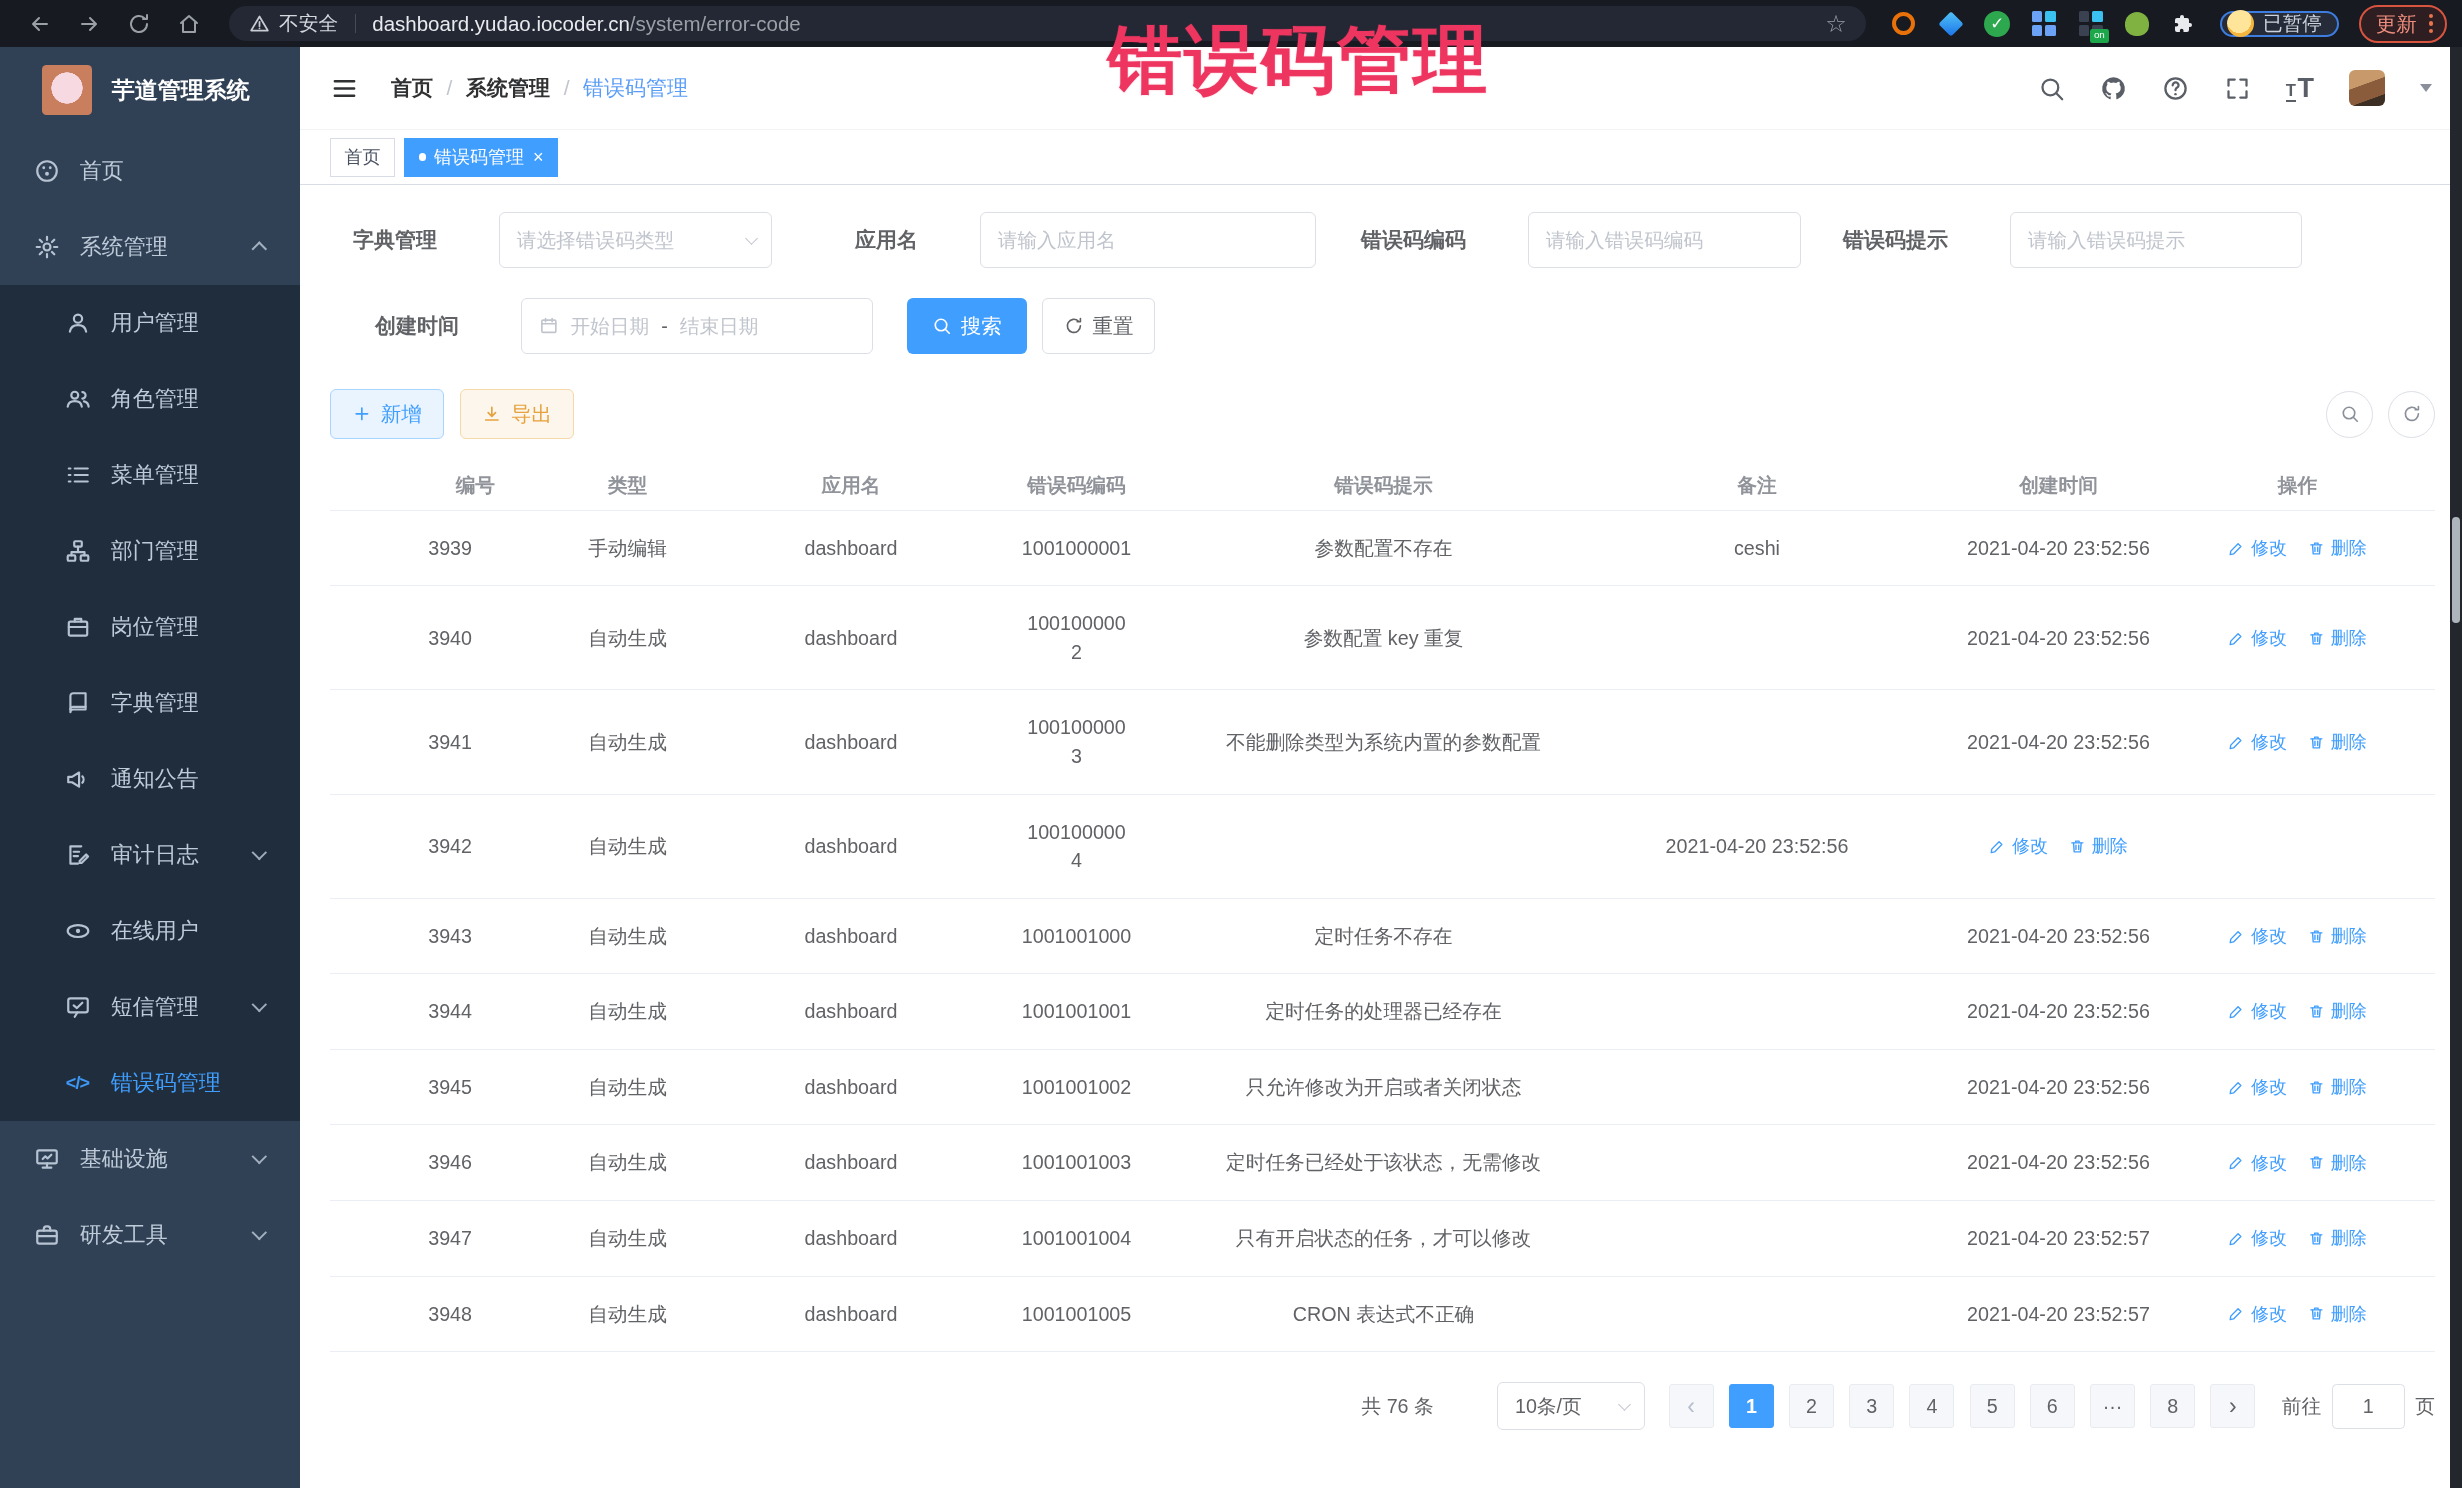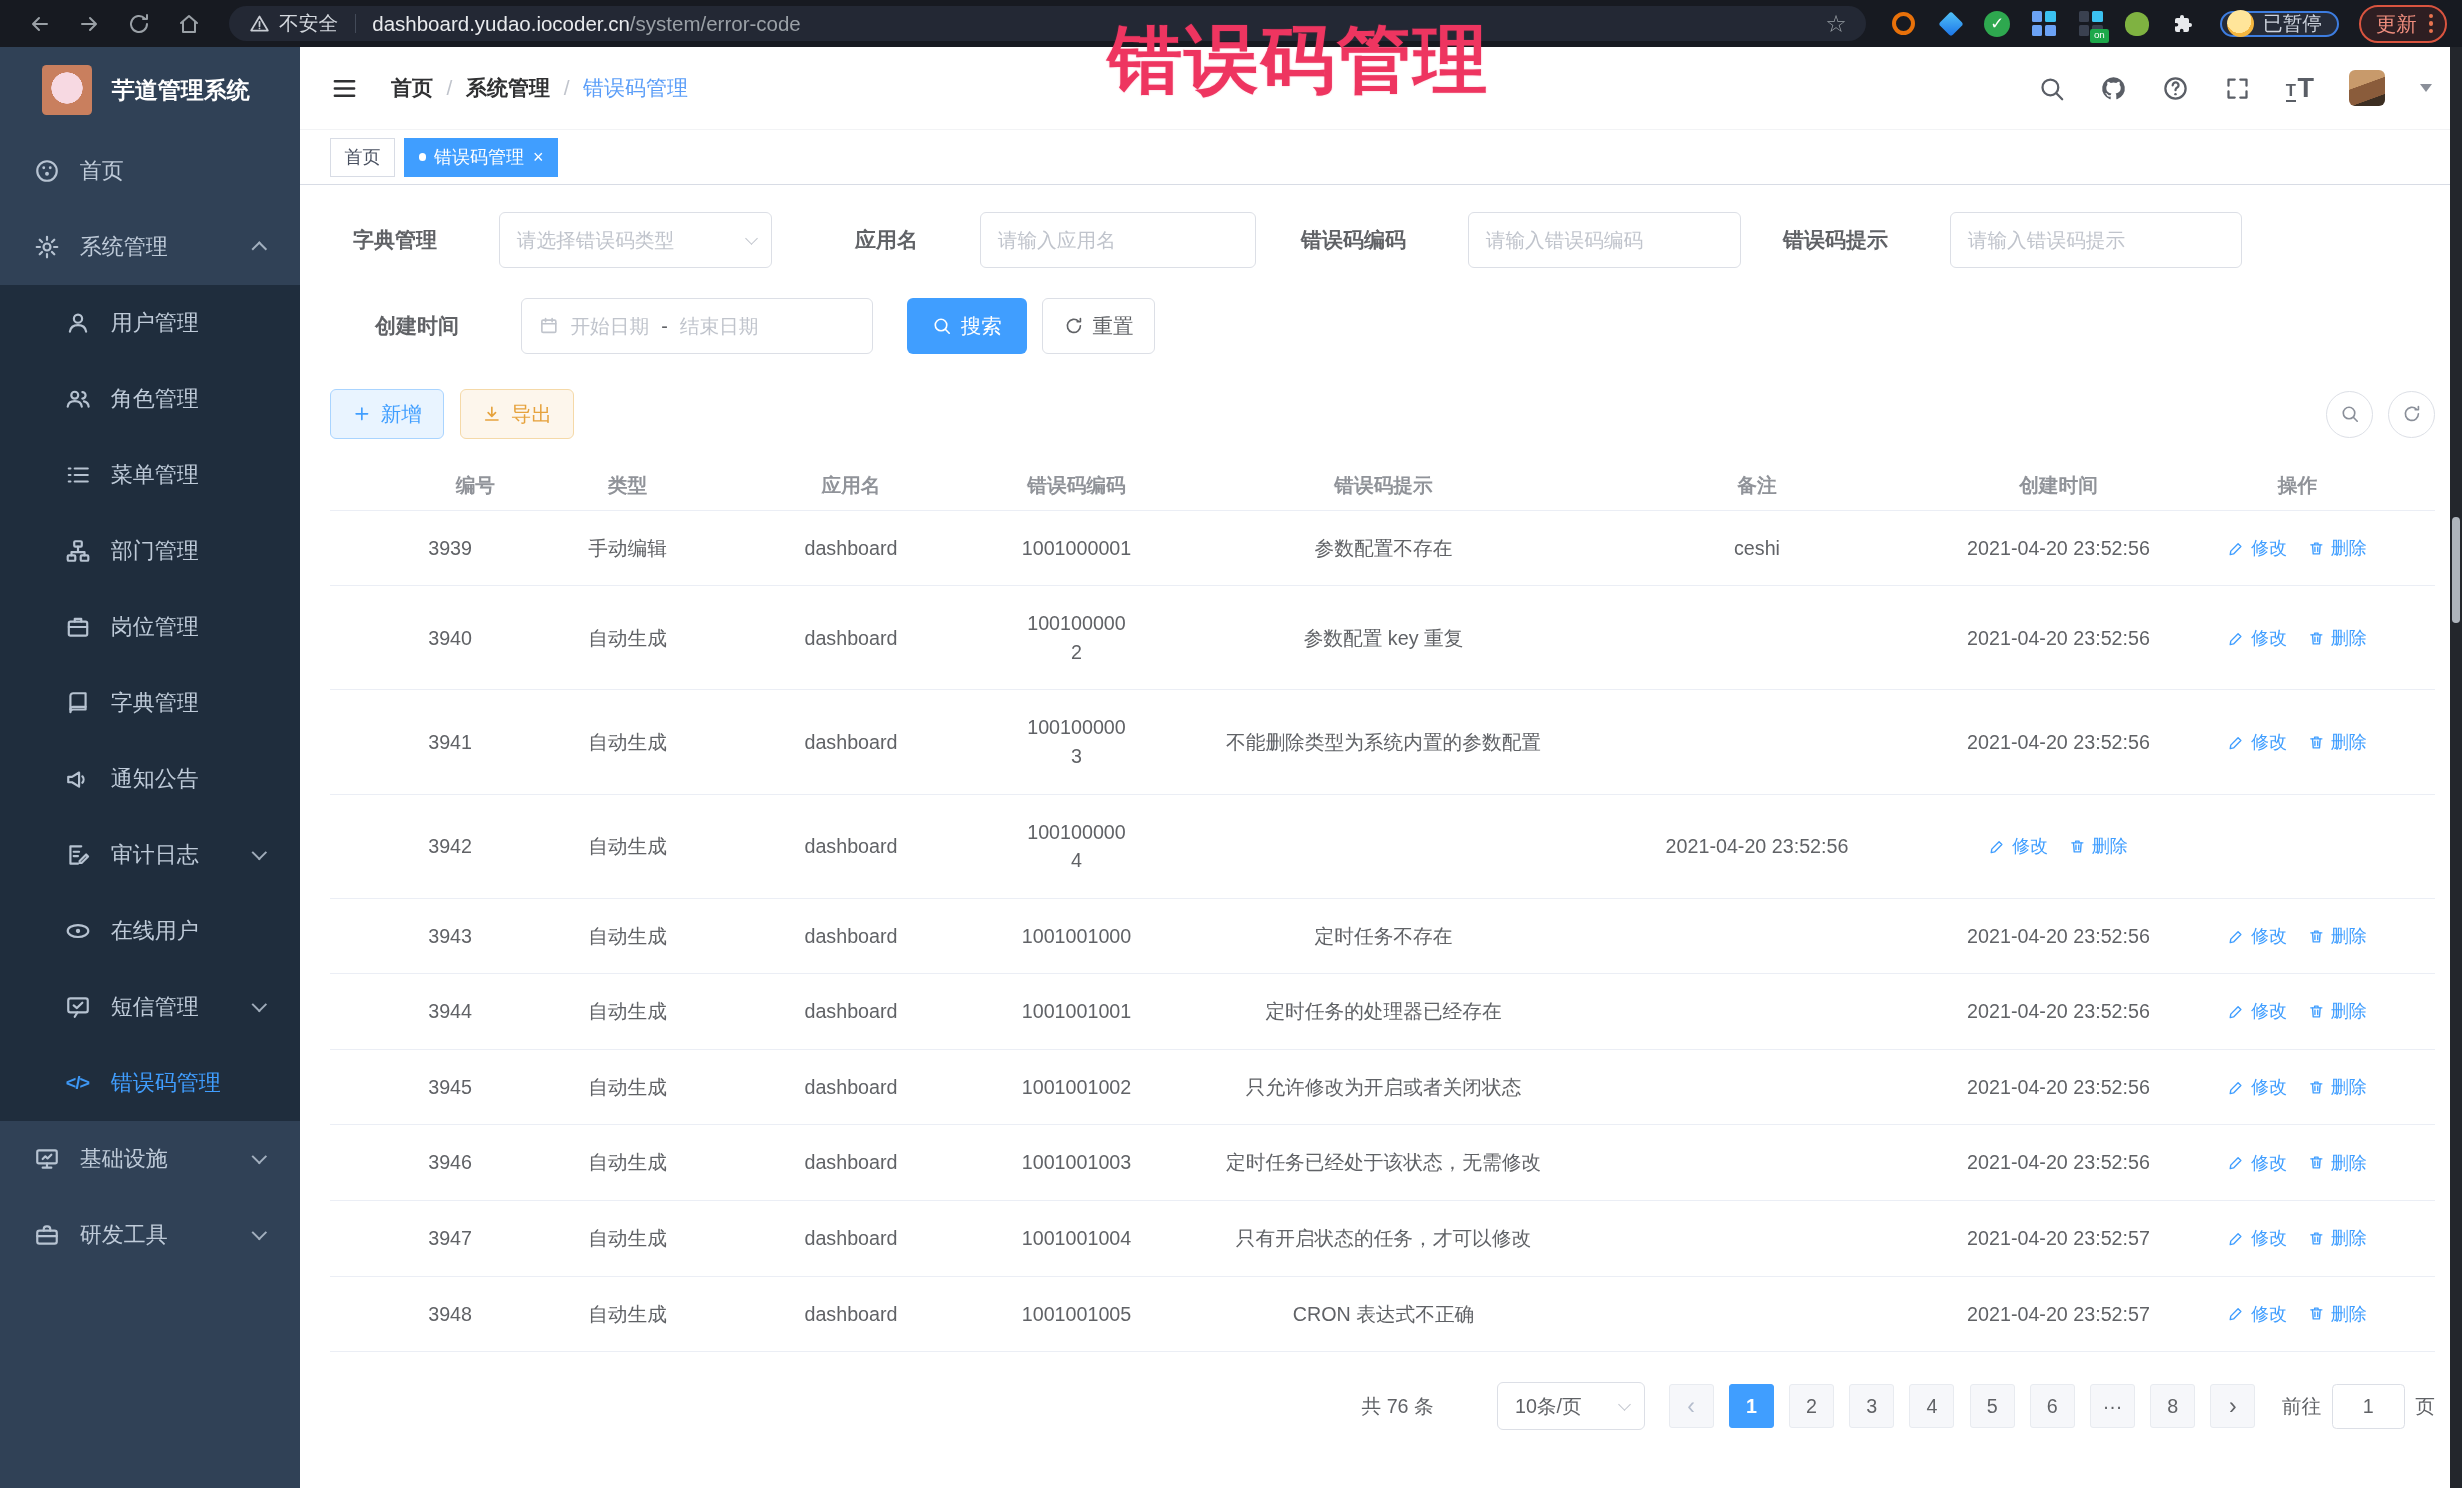--- a/index.html
+++ b/index.html
@@ -485,21 +485,21 @@
 
   <div class="content">
 
     <div class="frow">
       <span class="flabel" style="margin-left:23px">字典管理</span>
       <div class="fbox" style="width:273px">
         <span>请选择错误码类型</span>
         <span class="sel-arrow"></span>
       </div>
       <span class="flabel" style="margin-left:83px">应用名</span>
-      <div class="fbox" style="width:276px">
+      <div class="fbox" style="width:336px">
         <span>请输入应用名</span>
       </div>
       <span class="flabel" style="margin-left:45px">错误码编码</span>
       <div class="fbox" style="width:273px">
         <span>请输入错误码编码</span>
       </div>
       <span class="flabel" style="margin-left:42px">错误码提示</span>
       <div class="fbox" style="width:292px">
         <span>请输入错误码提示</span>
       </div>

